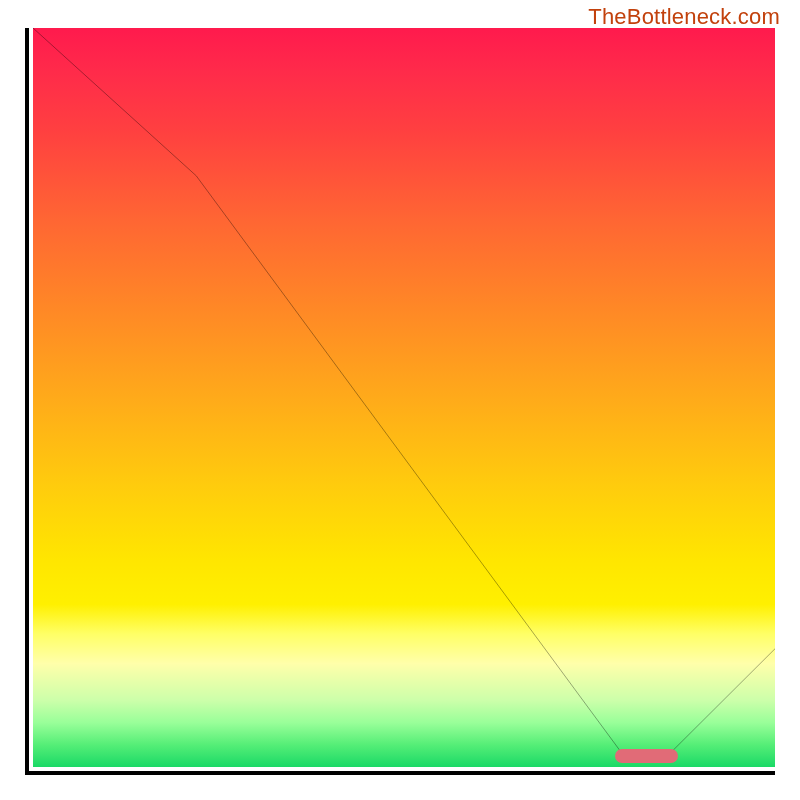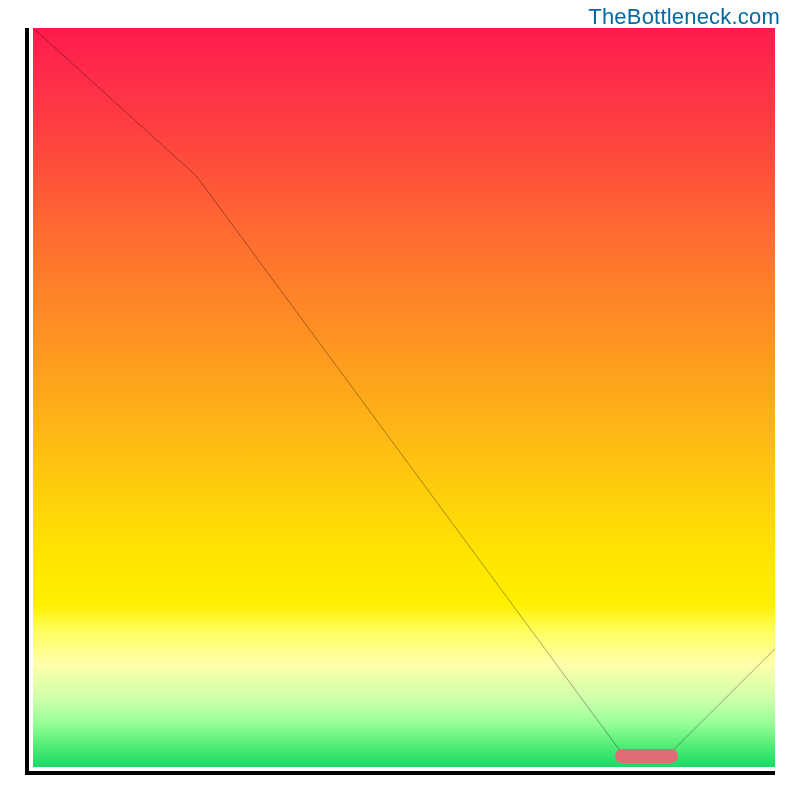--- a/index.html
+++ b/index.html
@@ -8,21 +8,21 @@
     width: 800px;
     height: 800px;
     background: #ffffff;
     font-family: Arial, Helvetica, sans-serif;
     position: relative;
   }
   .watermark {
     position: absolute;
     top: 4px;
     right: 20px;
-    color: #0369a1;
+    color: #c2410c;
     font-size: 22px;
     font-weight: 500;
     letter-spacing: 0.2px;
   }
   .plot-area {
     position: absolute;
     left: 25px;
     top: 28px;
     width: 750px;
     height: 747px;

